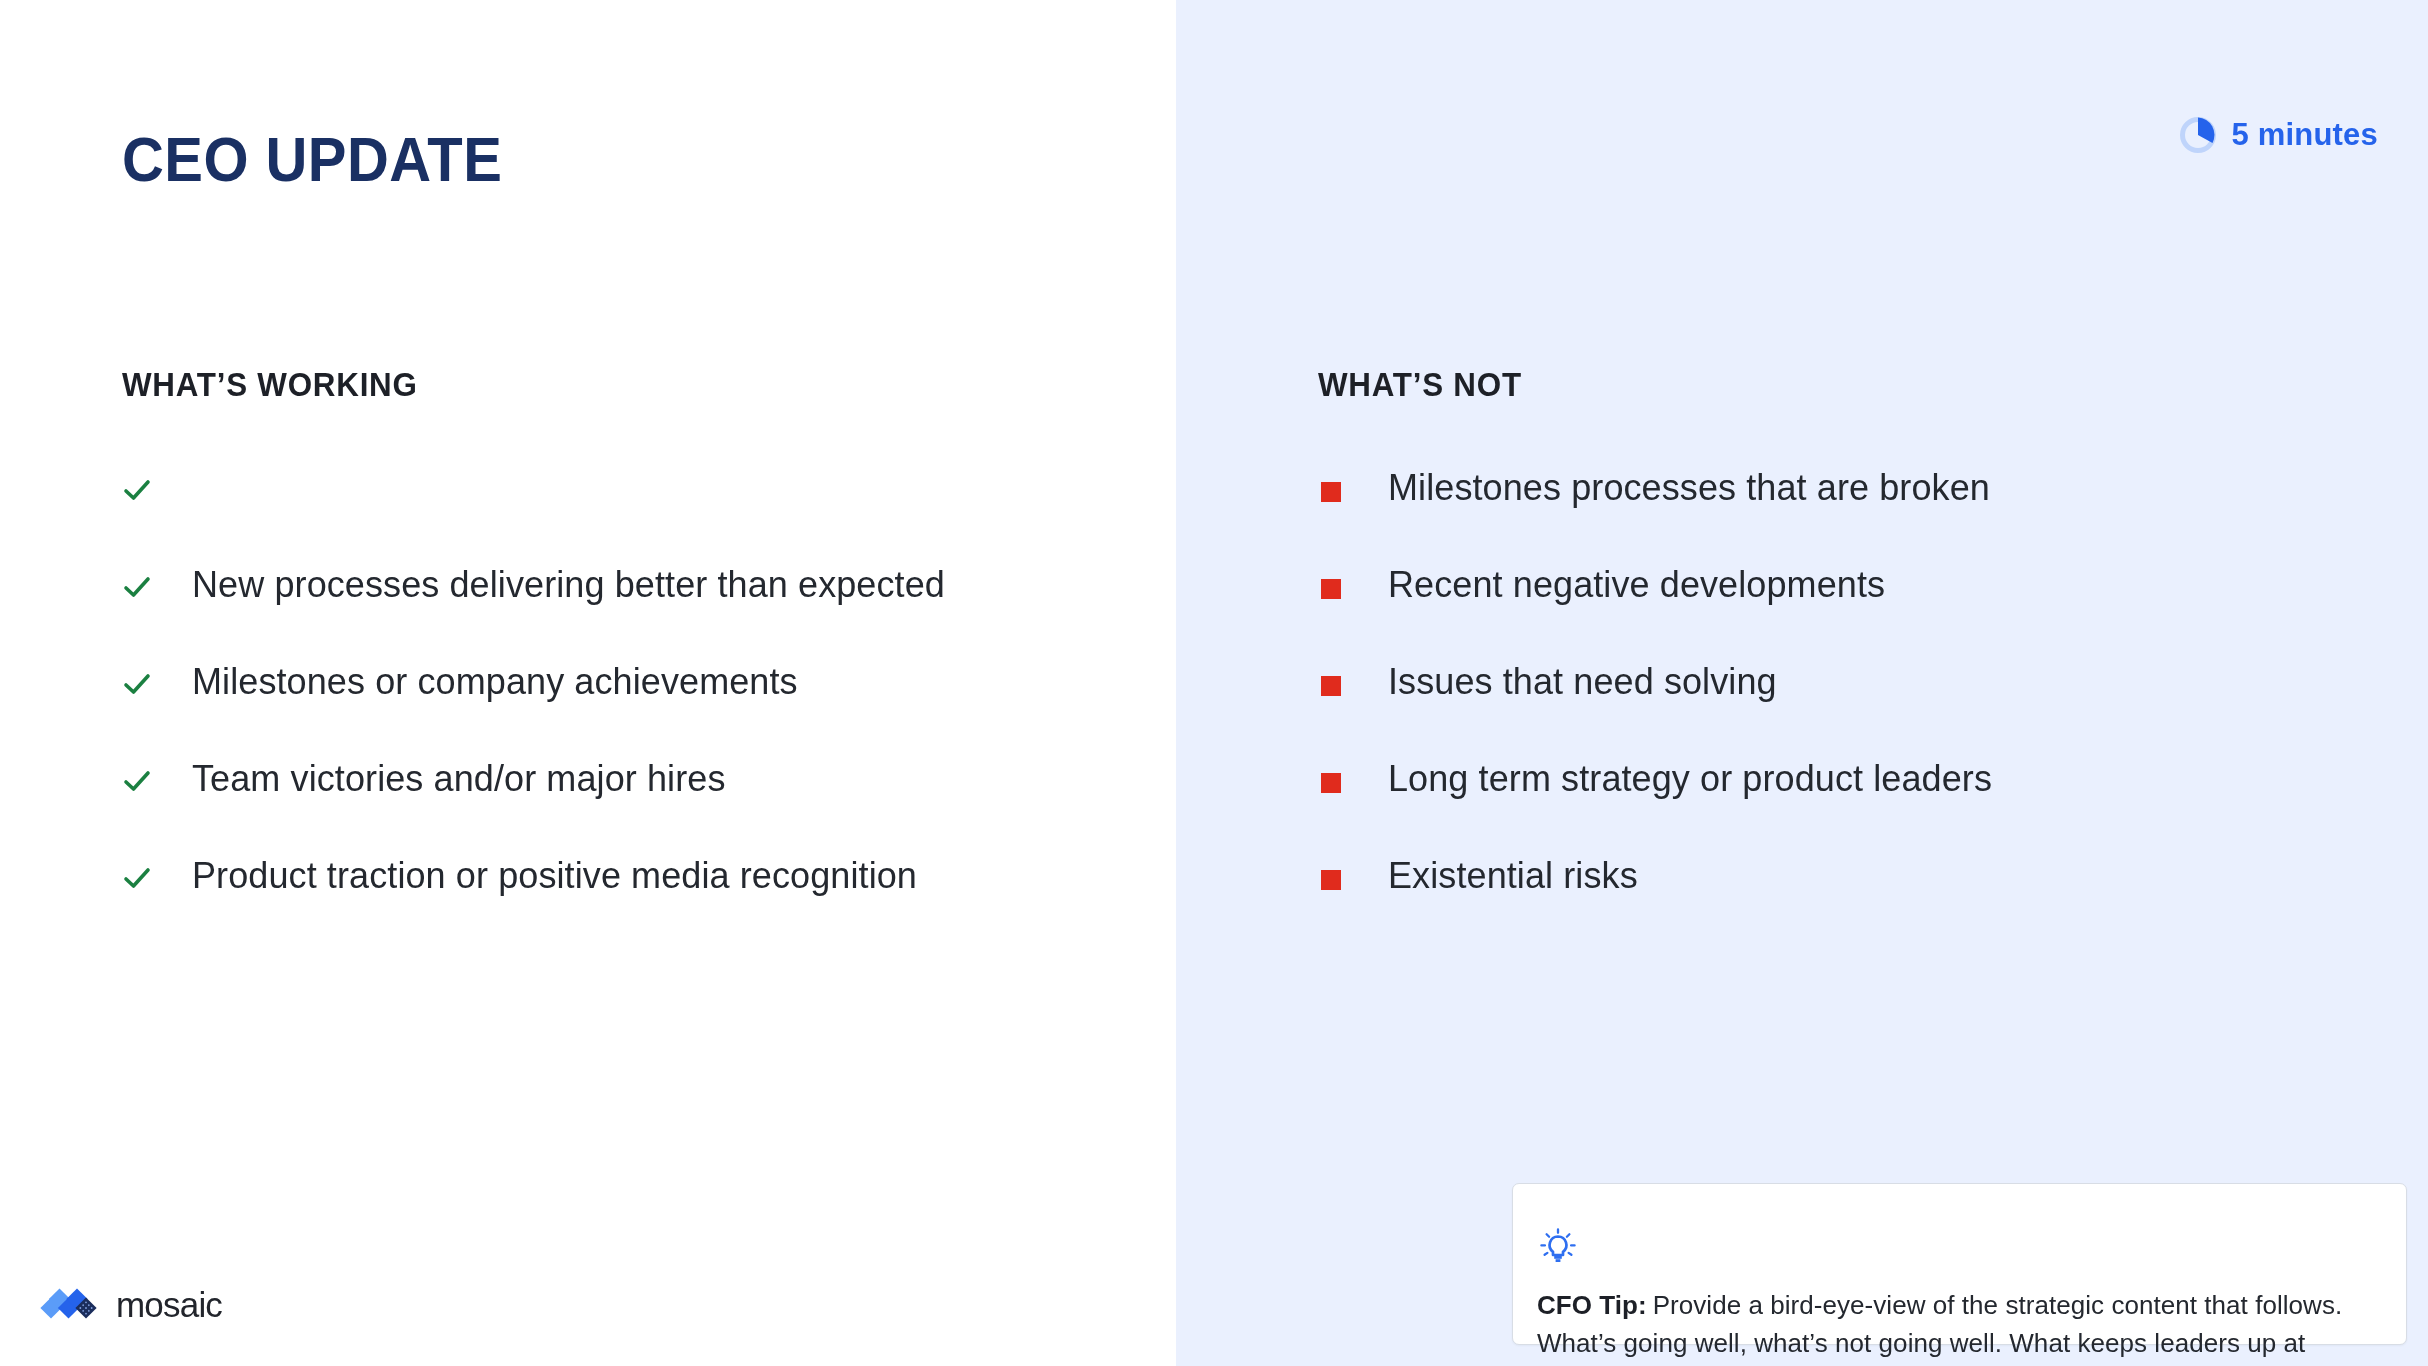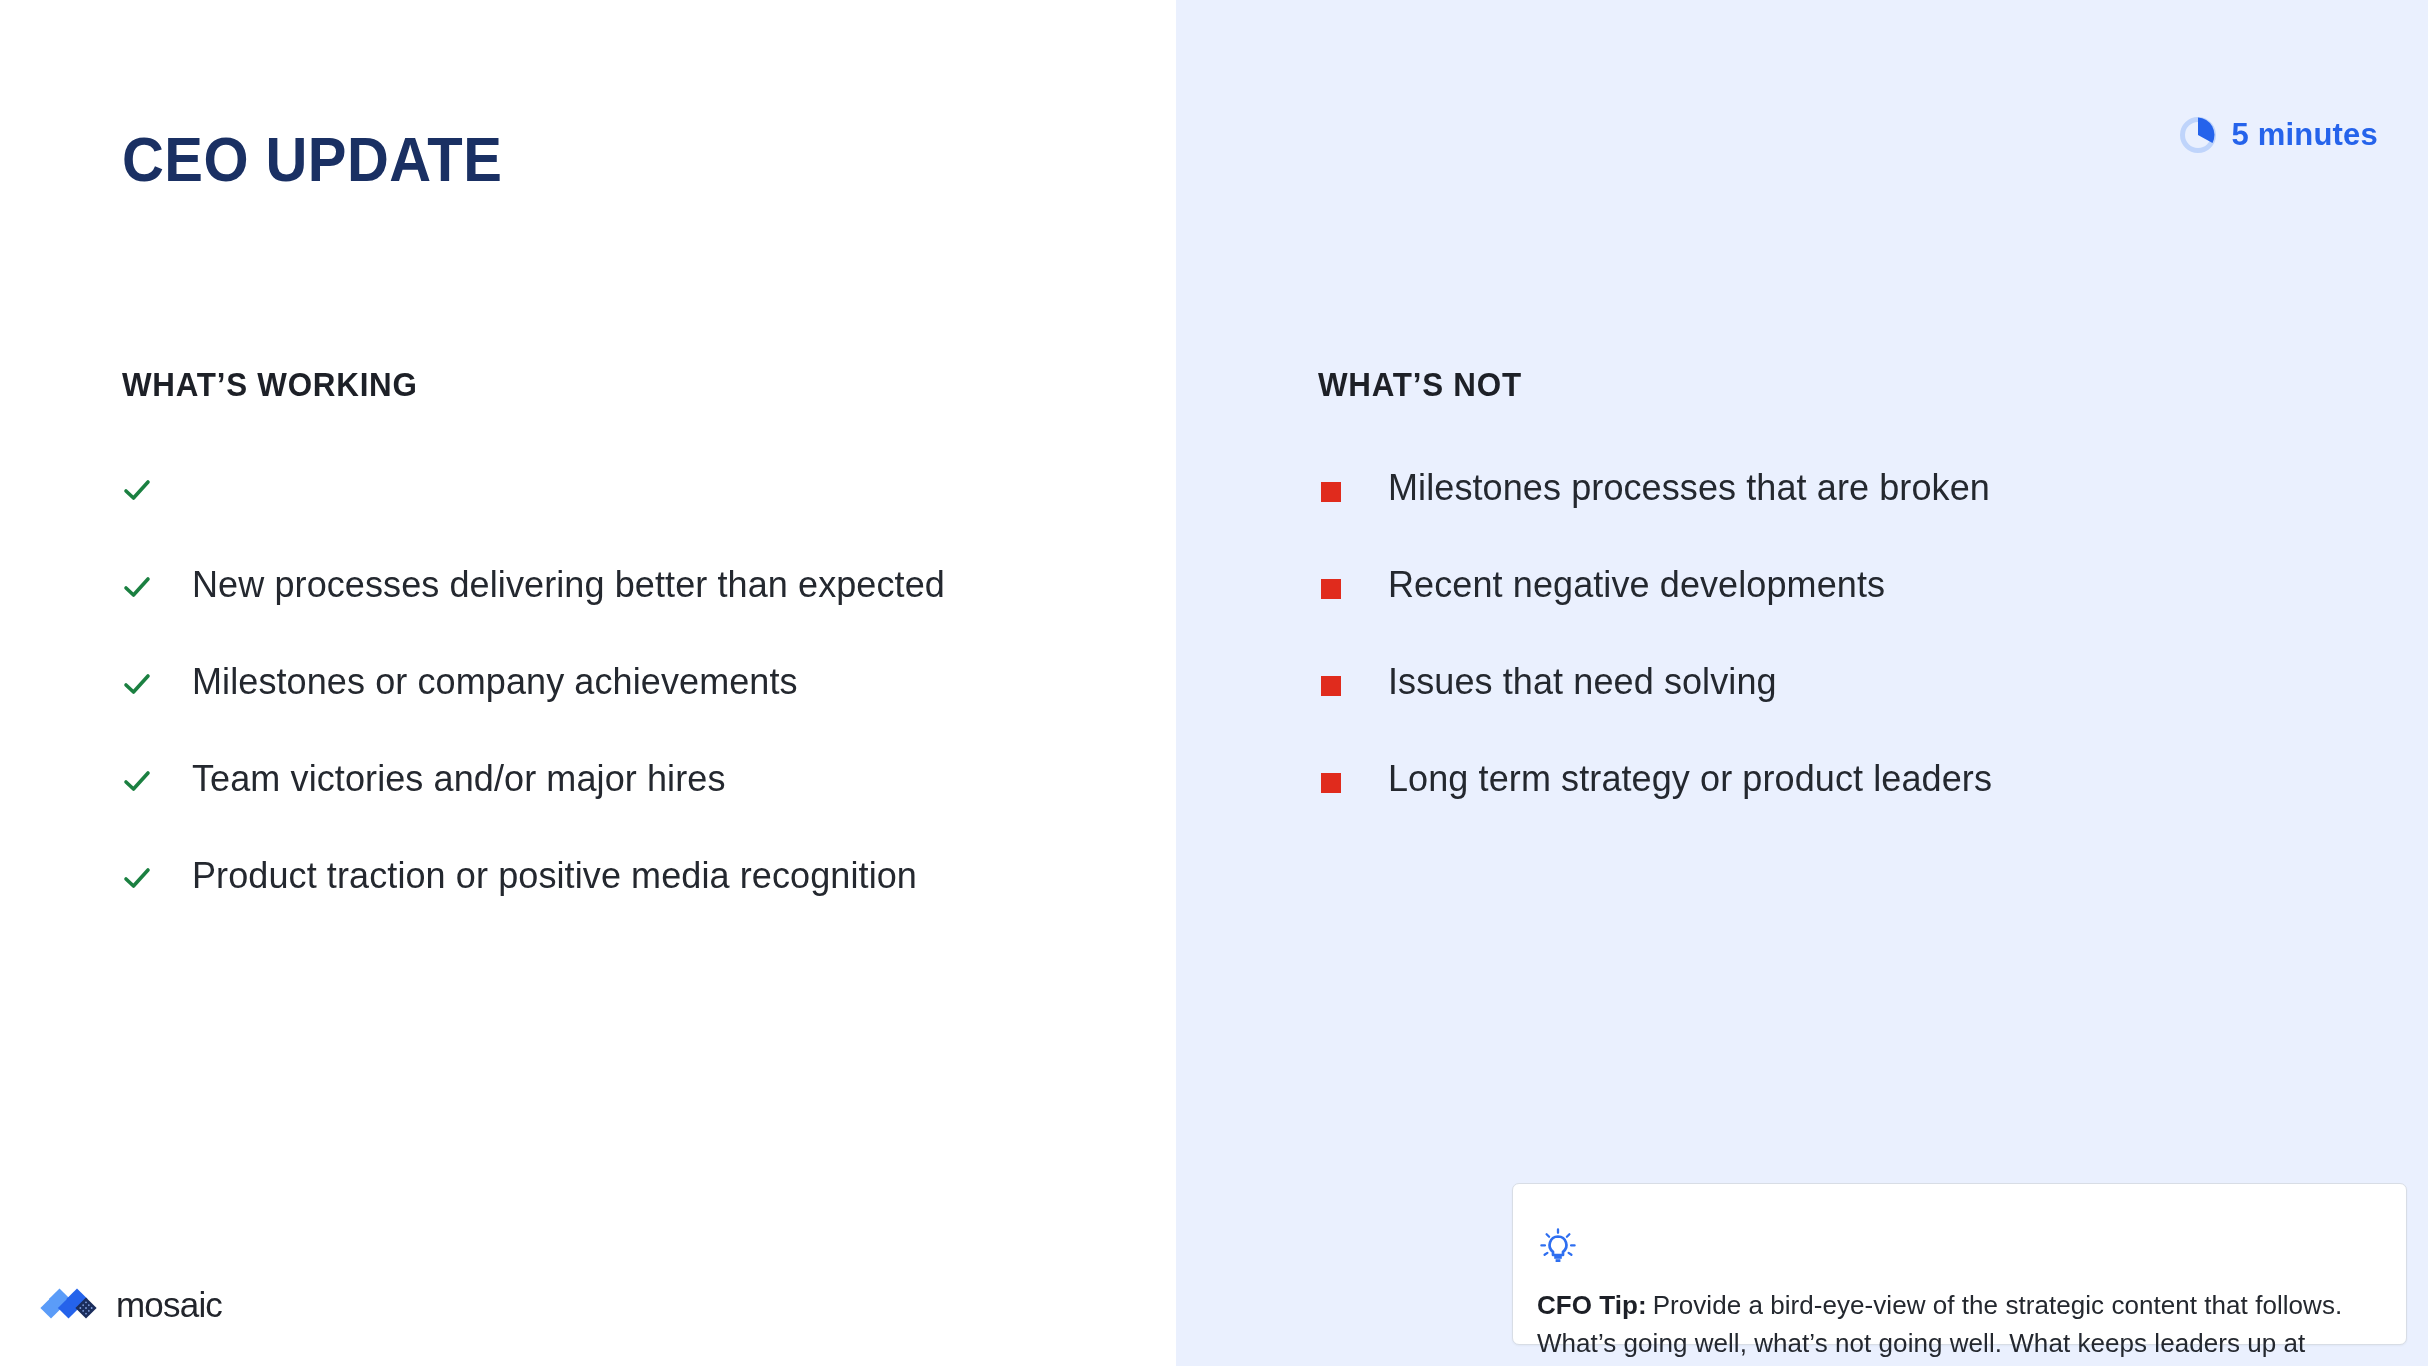--- a/index.html
+++ b/index.html
@@ -290,20 +290,26 @@
       <span class="bullet-marker">
         <span class="square-icon"></span>
       </span>
       <span class="bullet-text">Issues that need solving</span>
     </li>
     <li class="bullet-item">
       <span class="bullet-marker">
         <span class="square-icon"></span>
       </span>
       <span class="bullet-text">Long term strategy or product leaders</span>
+    </li>
+    <li class="bullet-item">
+      <span class="bullet-marker">
+        <span class="square-icon"></span>
+      </span>
+      <span class="bullet-text">Existential risks</span>
     </li>
   </ul>
 
   <div class="tip-box">
     <svg class="bulb-icon" viewBox="0 0 42 42">
       <path d="M21 10.5 a8.5 8.5 0 0 0 -5 15.3 v3.2 h10 v-3.2 a8.5 8.5 0 0 0 -5 -15.3 z" fill="none" stroke="#2f6ff0" stroke-width="2.7" stroke-linejoin="round"></path>
       <rect x="17.2" y="29.6" width="7.6" height="3.2" fill="#2f6ff0"></rect>
       <rect x="18.6" y="33.2" width="4.8" height="2.8" fill="#2f6ff0"></rect>
       <path d="M21 3.4 v3.4 M9.6 8.2 l2.5 2.5 M32.4 8.2 l-2.5 2.5 M4.4 19.4 h3.5 M37.6 19.4 h-3.5 M7.6 28.8 l2.8 -1.9 M34.4 28.8 l-2.8 -1.9" stroke="#2f6ff0" stroke-width="2.3" stroke-linecap="round"></path>
     </svg>

